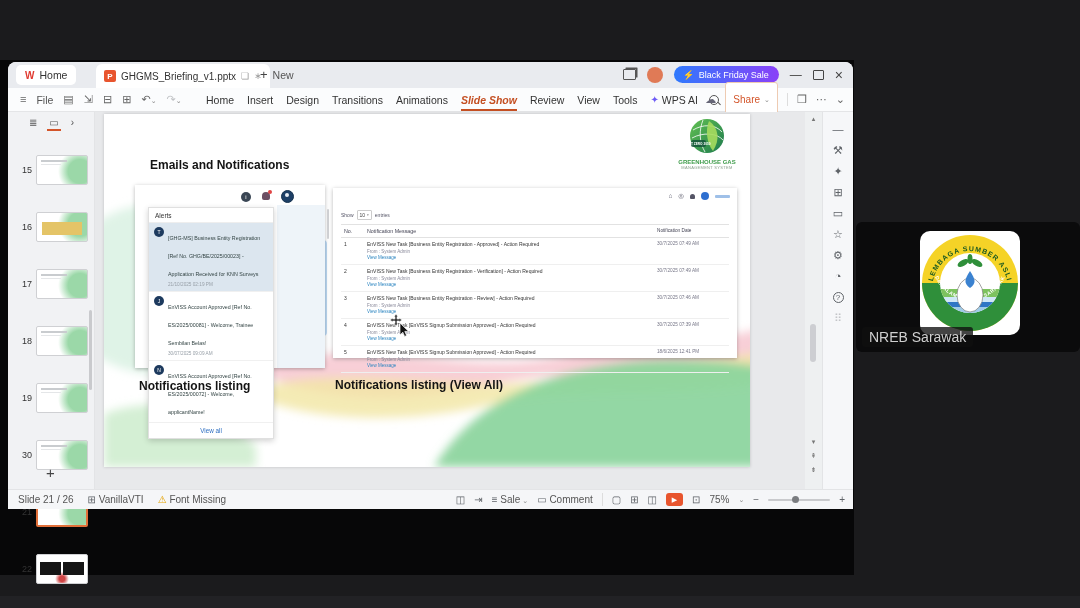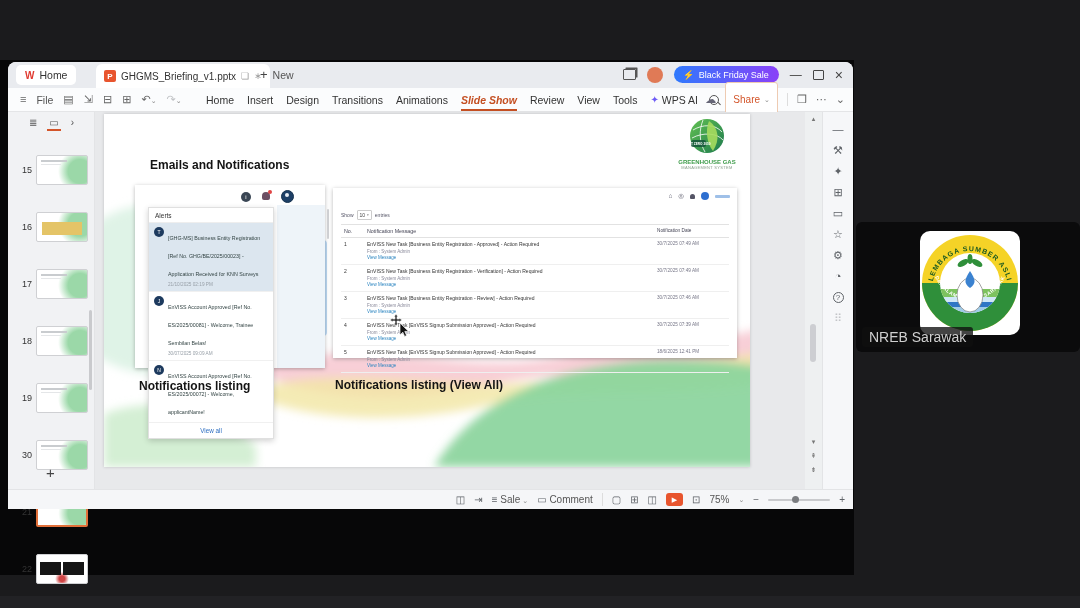--- a/index.html
+++ b/index.html
@@ -458,20 +458,29 @@
         <span class="rico">▭</span>
         <span class="rico">☆</span>
         <span class="rico">⚙</span>
         <span class="rico">◔</span>
         <span class="qm rico">?</span>
         <span class="rico dim">⠿</span>
       </div>
     </div>
 
     <div class="sbar">
+      <div class="sbar-left">
+        <span>Slide 21 / 26</span>
+        <span>
+          <span class="sico">⊞ </span><span>VanillaVTI</span>
+        </span>
+        <span>
+          <span class="warn">⚠ </span><span>Font Missing</span>
+        </span>
+      </div>
       <div class="sbar-right">
         <span class="sico">◫</span>
         <span class="sico">⇥</span>
         <span><span class="sico">≡ </span><span>Sale</span><span class="tcaret"> ⌄</span></span>
         <span><span class="sico">▭ </span><span>Comment</span></span>
         <span class="vdiv"></span>
         <span class="sico">▢</span>
         <span class="sico">⊞</span>
         <span class="sico">◫</span>
         <span class="playbtn">▶</span>

